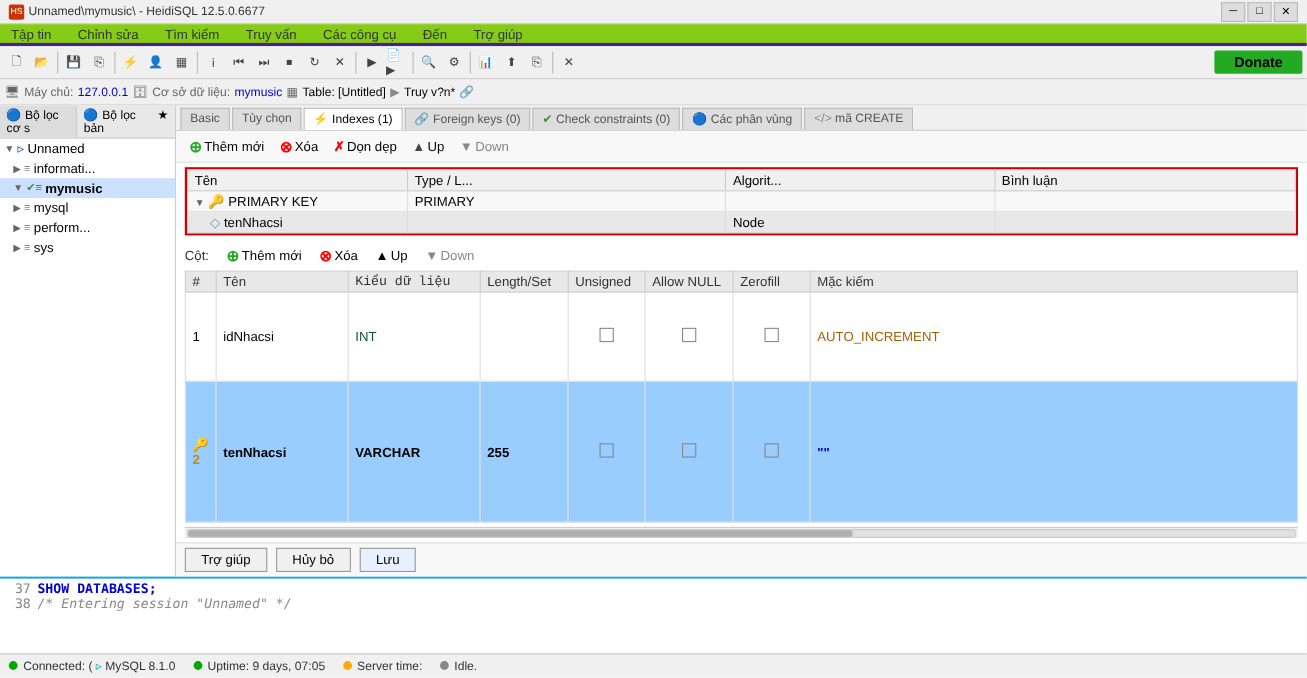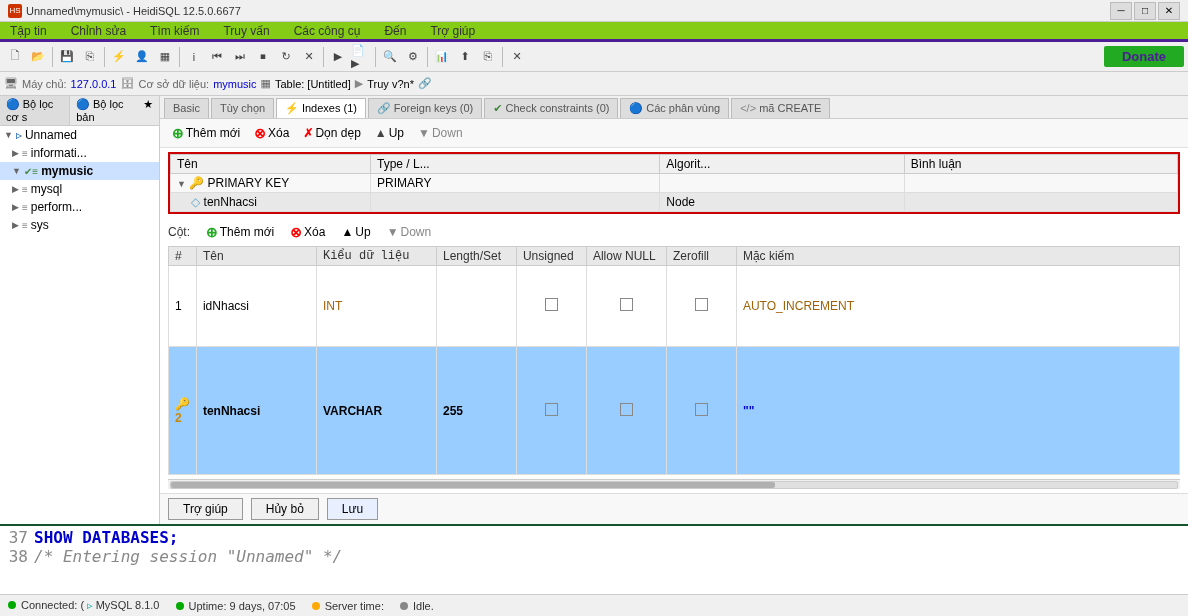--- a/index.html
+++ b/index.html
@@ -14,21 +14,21 @@
     .title-ctrl { width: 22px; height: 18px; background: #ddd; border: 1px solid #bbb; display: flex; align-items: center; justify-content: center; font-size: 10px; cursor: pointer; }
 
     
     .menu-bar { background: #84cc16; height: 20px; display: flex; align-items: center; padding: 0 4px; border-bottom: 3px solid #4c1d95; gap: 12px; }
     .menu-item { padding: 2px 6px; font-size: 12px; color: #333; cursor: pointer; }
 
     
     .toolbar { background: #f0f0f0; height: 30px; display: flex; align-items: center; padding: 0 4px; border-bottom: 1px solid #ccc; gap: 1px; position: relative; }
     .tb-btn { width: 22px; height: 22px; background: transparent; border: 1px solid transparent; display: flex; align-items: center; justify-content: center; cursor: pointer; font-size: 11px; color: #444; }
     .tb-sep { width: 1px; height: 20px; background: #bbb; margin: 0 2px; }
-    .donate-btn { position: absolute; right: 4px; top: 4px; background: #22aa22; color: #4c1d95; font-weight: bold; font-size: 13px; padding: 3px 18px; border: none; cursor: pointer; border-radius: 2px; }
+    .donate-btn { position: absolute; right: 4px; top: 4px; background: #22aa22; color: #000000; font-weight: bold; font-size: 13px; padding: 3px 18px; border: none; cursor: pointer; border-radius: 2px; }
 
     
     .tab-bar { background: #f0f0f0; height: 24px; display: flex; align-items: center; padding: 0 4px; border-bottom: 1px solid #ccc; gap: 4px; font-size: 11px; }
 
     
     .main-layout { display: flex; height: calc(616px - 22px - 20px - 30px - 24px - 70px - 22px); }
 
     
     .sidebar { width: 160px; background: white; border-right: 1px solid #ccc; overflow-y: auto; font-size: 12px; }
     .sidebar-item { padding: 2px 4px; cursor: pointer; display: flex; align-items: center; gap: 3px; }
@@ -67,38 +67,38 @@
     .col-section { padding: 4px 8px; flex: 1; display: flex; flex-direction: column; overflow: hidden; }
     .col-toolbar { display: flex; align-items: center; gap: 8px; margin-bottom: 4px; font-size: 12px; }
     .col-label { font-weight: normal; color: #333; margin-right: 4px; }
 
     
     .col-table { width: 100%; border-collapse: collapse; font-size: 12px; flex: 1; }
     .col-table th { background: #e8e8e8; border: 1px solid #ccc; padding: 2px 6px; text-align: left; font-weight: normal; color: #333; }
     .col-table td { border: 1px solid #ddd; padding: 2px 6px; }
     .col-row-normal td { background: white; }
     .col-row-selected td { background: #99ccff; font-weight: bold; }
-    .col-type-int { color: #a16207; }
+    .col-type-int { color: #14532d; }
     .col-auto { color: #a16207; }
     .col-default { color: #0000cc; }
     .checkbox-cell { text-align: center; }
     .chk { width: 13px; height: 13px; border: 1px solid #888; background: white; display: inline-block; }
 
     
     .scroll-area { height: 10px; background: #f0f0f0; border-top: 1px solid #ccc; display: flex; align-items: center; padding: 0 2px; }
     .scroll-track { flex: 1; height: 8px; background: #e0e0e0; border: 1px solid #ccc; border-radius: 2px; position: relative; }
     .scroll-thumb { width: 60%; height: 100%; background: #b0b0b0; border-radius: 2px; }
 
     
     .footer-buttons { padding: 4px 8px; display: flex; gap: 8px; background: #f8f8f8; border-top: 1px solid #ddd; }
     .footer-btn { padding: 3px 14px; background: #f0f0f0; border: 1px solid #999; cursor: pointer; font-size: 12px; }
     .footer-btn.primary { background: #e8f0ff; font-weight: normal; }
 
     
-    .sql-area { height: 70px; background: white; border-top: 2px solid #14532d; padding: 2px 8px; font-family: monospace; font-size: 16px; overflow: hidden; }
+    .sql-area { height: 70px; background: white; border-top: 2px solid #0ea5e9; padding: 2px 8px; font-family: monospace; font-size: 12px; overflow: hidden; }
     .sql-line { display: flex; gap: 6px; }
     .sql-num { color: #888; min-width: 20px; text-align: right; }
     .sql-code { color: #333; }
     .sql-kw { color: #0000cc; font-weight: bold; }
     .sql-comment { color: #888; font-style: italic; }
 
     
     .status-bar { height: 22px; background: #f0f0f0; border-top: 1px solid #ccc; display: flex; align-items: center; padding: 0 8px; gap: 16px; font-size: 11px; color: #333; }
     .status-dot { width: 8px; height: 8px; border-radius: 50%; background: #ffaa00; display: inline-block; margin-right: 2px; }
     .status-dot-green { background: #00aa00; }

